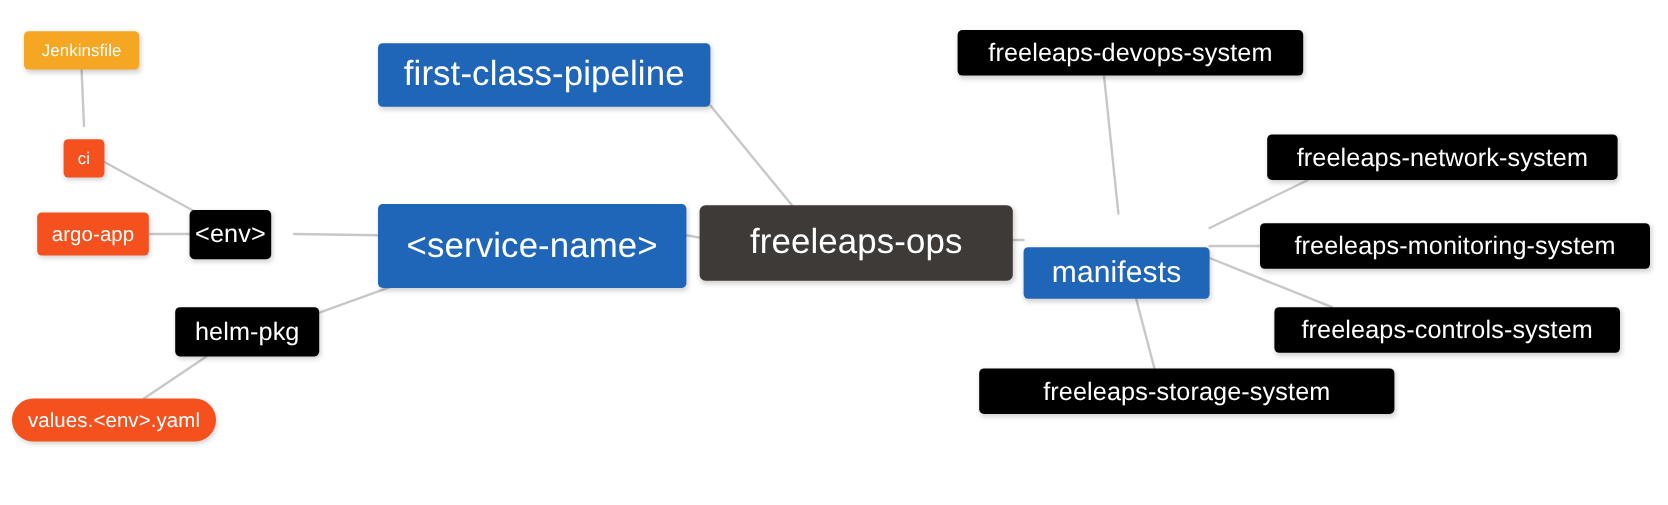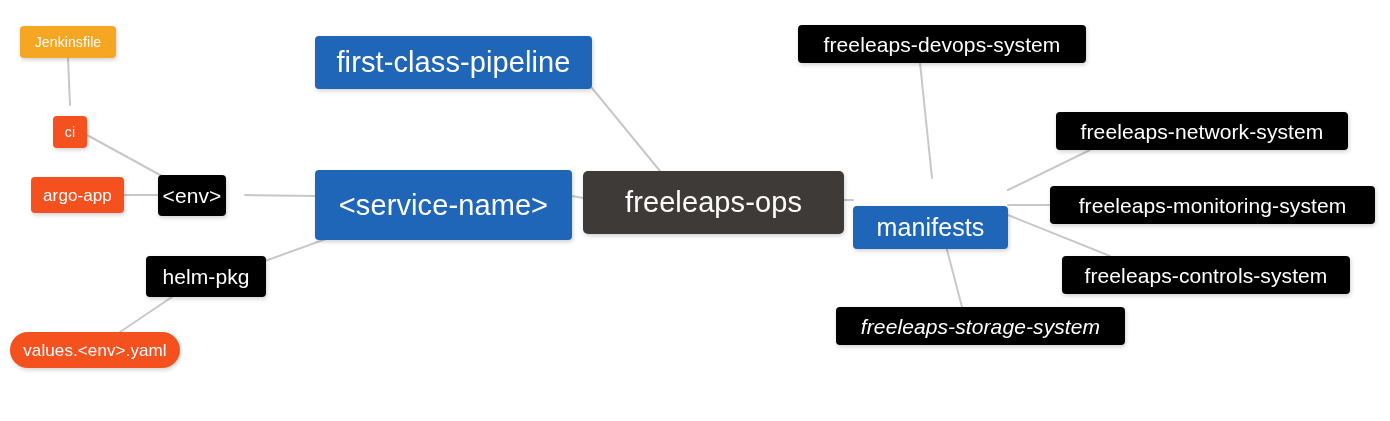--- a/index.html
+++ b/index.html
@@ -81,15 +81,15 @@
       <div class="node n-green sz-md" style="left: 146px; top: 256px; width: 120px; height: 41px;">helm-pkg</div>
       <div class="node n-red sz-sm" style="left: 10px; top: 332px; width: 170px; height: 36px; border-radius: 18px;">values.&lt;env&gt;.yaml</div>
       <div class="node n-blue sz-xl" style="left: 315px; top: 36px; width: 277px; height: 53px;">first-class-pipeline</div>
       <div class="node n-blue sz-xl" style="left: 315px; top: 170px; width: 257px; height: 70px;">&lt;service-name&gt;</div>
       <div class="node n-root sz-xl" style="left: 583px; top: 171px; width: 261px; height: 63px;">freeleaps-ops</div>
       <div class="node n-blue sz-lg" style="left: 853px; top: 178px; width: 155px; height: 43px; margin-top: 28px;">manifests</div>
       <div class="node n-green sz-md" style="left: 798px; top: 25px; width: 288px; height: 38px;">freeleaps-devops-system</div>
       <div class="node n-green sz-md" style="left: 1056px; top: 112px; width: 292px; height: 38px;">freeleaps-network-system</div>
       <div class="node n-green sz-md" style="left: 1050px; top: 186px; width: 325px; height: 38px;">freeleaps-monitoring-system</div>
       <div class="node n-green sz-md" style="left: 1062px; top: 256px; width: 288px; height: 38px;">freeleaps-controls-system</div>
-      <div class="node n-green sz-md" style="left: 836px; top: 307px; width: 289px; height: 38px; font-style: italic;">freeleaps-storage-system</div>
+      <div class="node n-green sz-md" style="left: 816px; top: 307px; width: 346px; height: 38px;">freeleaps-storage-system</div>
     </div>
 </div>
 
 </body></html>

